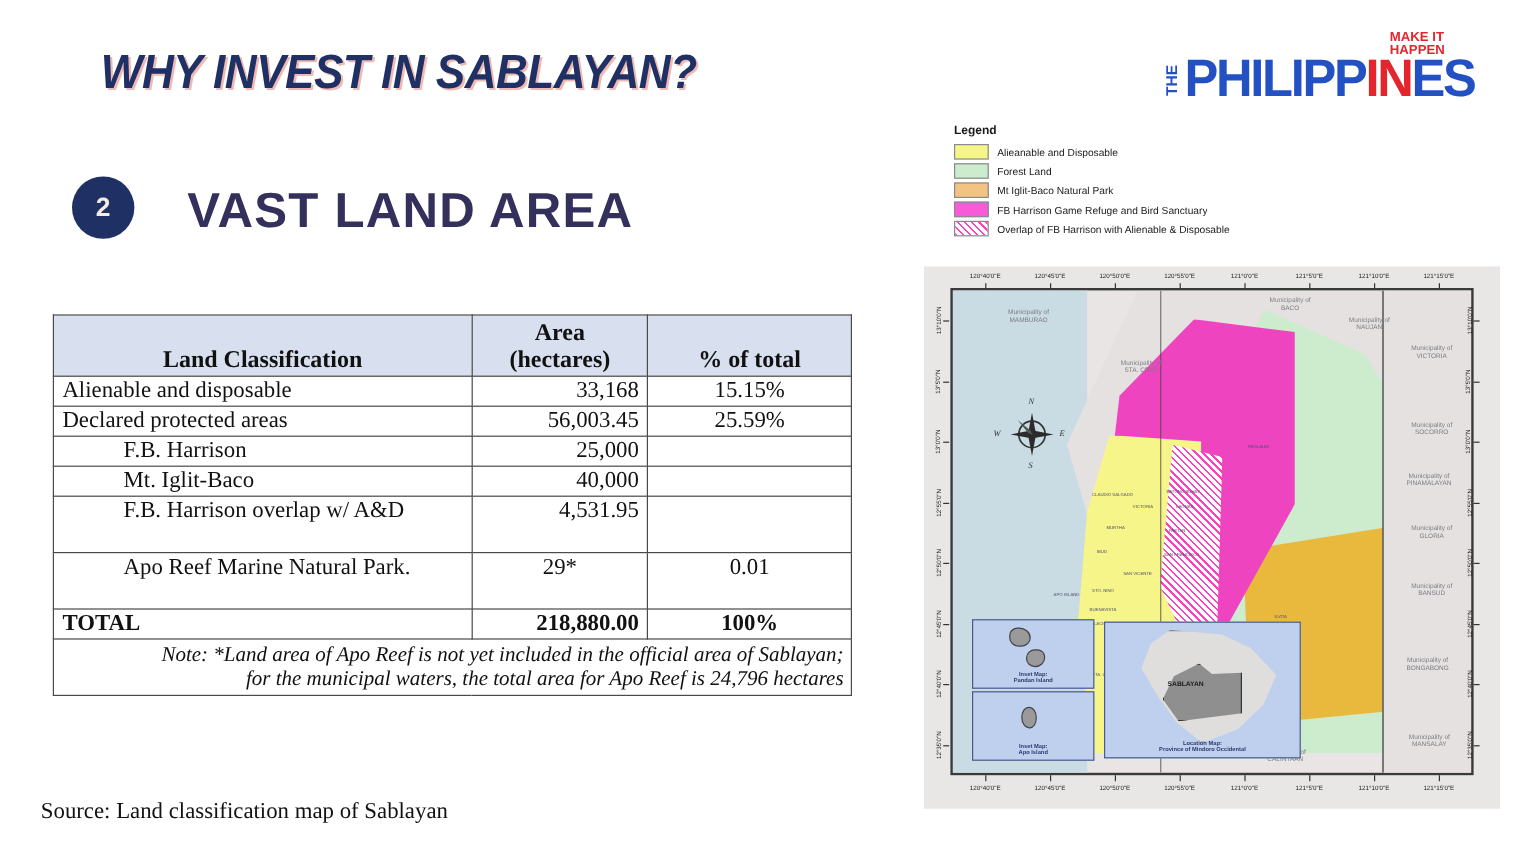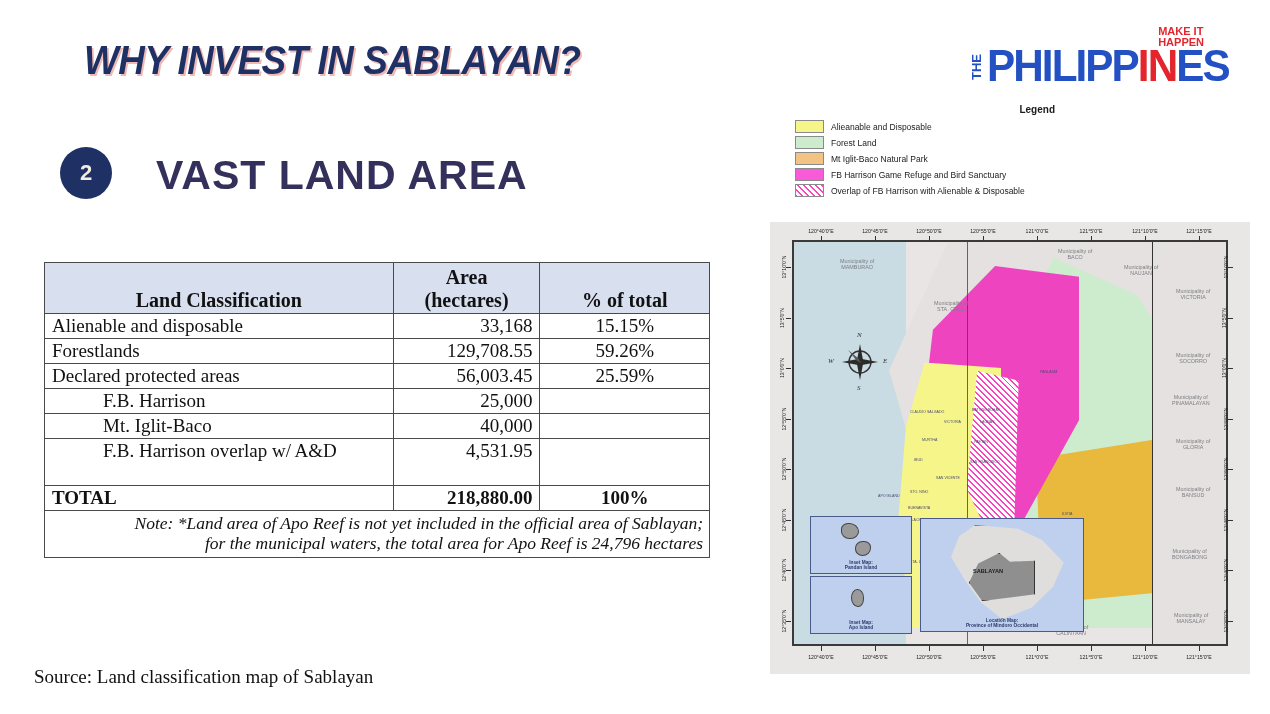--- a/index.html
+++ b/index.html
@@ -99,21 +99,21 @@
   }
   #table-source{
     position:absolute;left:34px;top:666px;
     font-family:"Liberation Serif",serif;
     font-size:19px;color:#111;
   }
 
   
   #map-legend{
     position:absolute;left:795px;top:104px;width:260px;
-    font-size:8.5px;color:#1a1a1a;text-align:right;
+    font-size:8.5px;color:#1a1a1a;
   }
   #map-legend .legend-title{font-weight:bold;font-size:10px;margin-bottom:5px;}
   .legend-row{display:flex;align-items:center;margin-bottom:3px;}
   .legend-swatch{
     width:27px;height:11px;border:0.6px solid #8a8a8a;margin-right:7px;flex:0 0 auto;
   }
   .legend-label{white-space:nowrap;overflow:hidden;}
   .hatch{
     background:
       repeating-linear-gradient(45deg,#ff3fc0 0 1.4px,#ffffff 1.4px 4.2px);
@@ -202,43 +202,43 @@
       <th class="c-pct">% of total</th>
     </tr>
   </thead>
   <tbody id="table-body">
       <tr>
         <td class="c-name">Alienable and disposable</td>
         <td class="c-area">33,168</td>
         <td class="c-pct">15.15%</td>
       </tr>
       <tr>
-        <td class="c-name">Forestlands</td>
-        <td class="c-area">129,708.55</td>
-        <td class="c-pct">59.26%</td>
-      </tr>
-      <tr>
         <td class="c-name">Declared protected areas</td>
         <td class="c-area">56,003.45</td>
         <td class="c-pct">25.59%</td>
       </tr>
       <tr>
         <td class="c-name indent">F.B. Harrison</td>
         <td class="c-area">25,000</td>
         <td class="c-pct"></td>
       </tr>
       <tr>
         <td class="c-name indent">Mt. Iglit-Baco</td>
         <td class="c-area">40,000</td>
         <td class="c-pct"></td>
       </tr>
       <tr class="tallrow">
         <td class="c-name indent">F.B. Harrison overlap w/ A&amp;D</td>
         <td class="c-area">4,531.95</td>
         <td class="c-pct"></td>
+      </tr>
+      <tr class="tallrow">
+        <td class="c-name indent">Apo Reef Marine Natural Park.</td>
+        <td class="c-area center">29*</td>
+        <td class="c-pct">0.01</td>
       </tr>
       <tr>
         <td class="c-name bold">TOTAL</td>
         <td class="c-area bold">218,880.00</td>
         <td class="c-pct bold">100%</td>
       </tr>
       <tr>
         <td colspan="3" class="note-cell">
           <div>Note:  *Land area of Apo Reef is not yet included in the official area of Sablayan;</div>
           <div>for the municipal waters, the total area for Apo Reef is 24,796 hectares</div>

